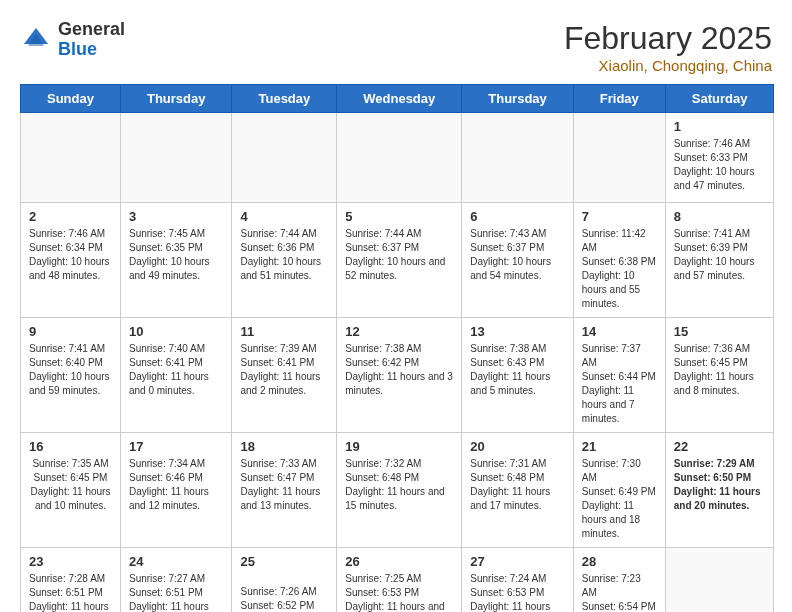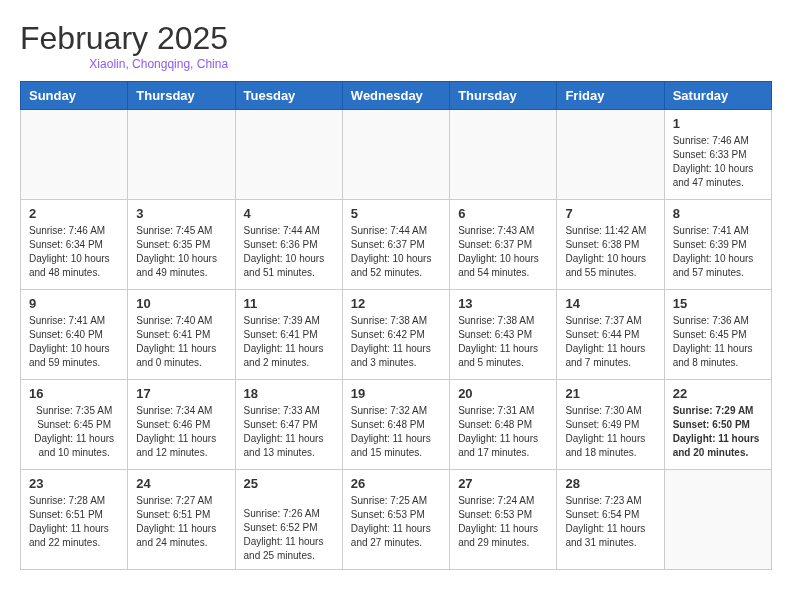--- a/index.html
+++ b/index.html
@@ -34,34 +34,34 @@
     }
     .title-block {
       text-align: right;
     }
     .month-title {
       font-size: 32px;
       font-weight: normal;
       color: #333;
     }
     .location {
-      font-size: 12px;
-      color: #8b5cf6;
+      font-size: 15px;
+      color: #a16207;
     }
     .calendar {
       width: 100%;
       border-collapse: collapse;
       border: 1px solid #ccc;
     }
     .calendar th {
       background: #2a70c4;
       color: #fff;
       font-size: 13px;
       font-weight: bold;
-      padding: 6px 8px;
+      padding: 6px 26px;
       text-align: left;
       border: 1px solid #1a5aaa;
     }
     .calendar td {
       width: calc(100% / 7);
       vertical-align: top;
       padding: 6px 8px;
       border: 1px solid #ccc;
       font-size: 10.5px;
       color: #333;
@@ -80,20 +80,30 @@
     .day-info {
       font-size: 10px;
       line-height: 1.4;
       color: #333;
     }
   </style>
 </head>
 <body>
 
 <div class="header">
+  <div class="logo">
+    <svg class="logo-icon" viewBox="0 0 32 32" xmlns="http://www.w3.org/2000/svg">
+      <polygon points="16,4 28,20 4,20" fill="#2a70c4"></polygon>
+      <polygon points="16,10 24,22 8,22" fill="#1a5aaa" opacity="0.5"></polygon>
+    </svg>
+    <div class="logo-text">
+      <span class="logo-general">General</span><br>
+      <span class="logo-blue">Blue</span>
+    </div>
+  </div>
   <div class="title-block">
     <div class="month-title">February 2025</div>
     <div class="location">Xiaolin, Chongqing, China</div>
   </div>
 </div>
 
 <table class="calendar">
   <thead>
     <tr>
     <th>Sunday</th>

